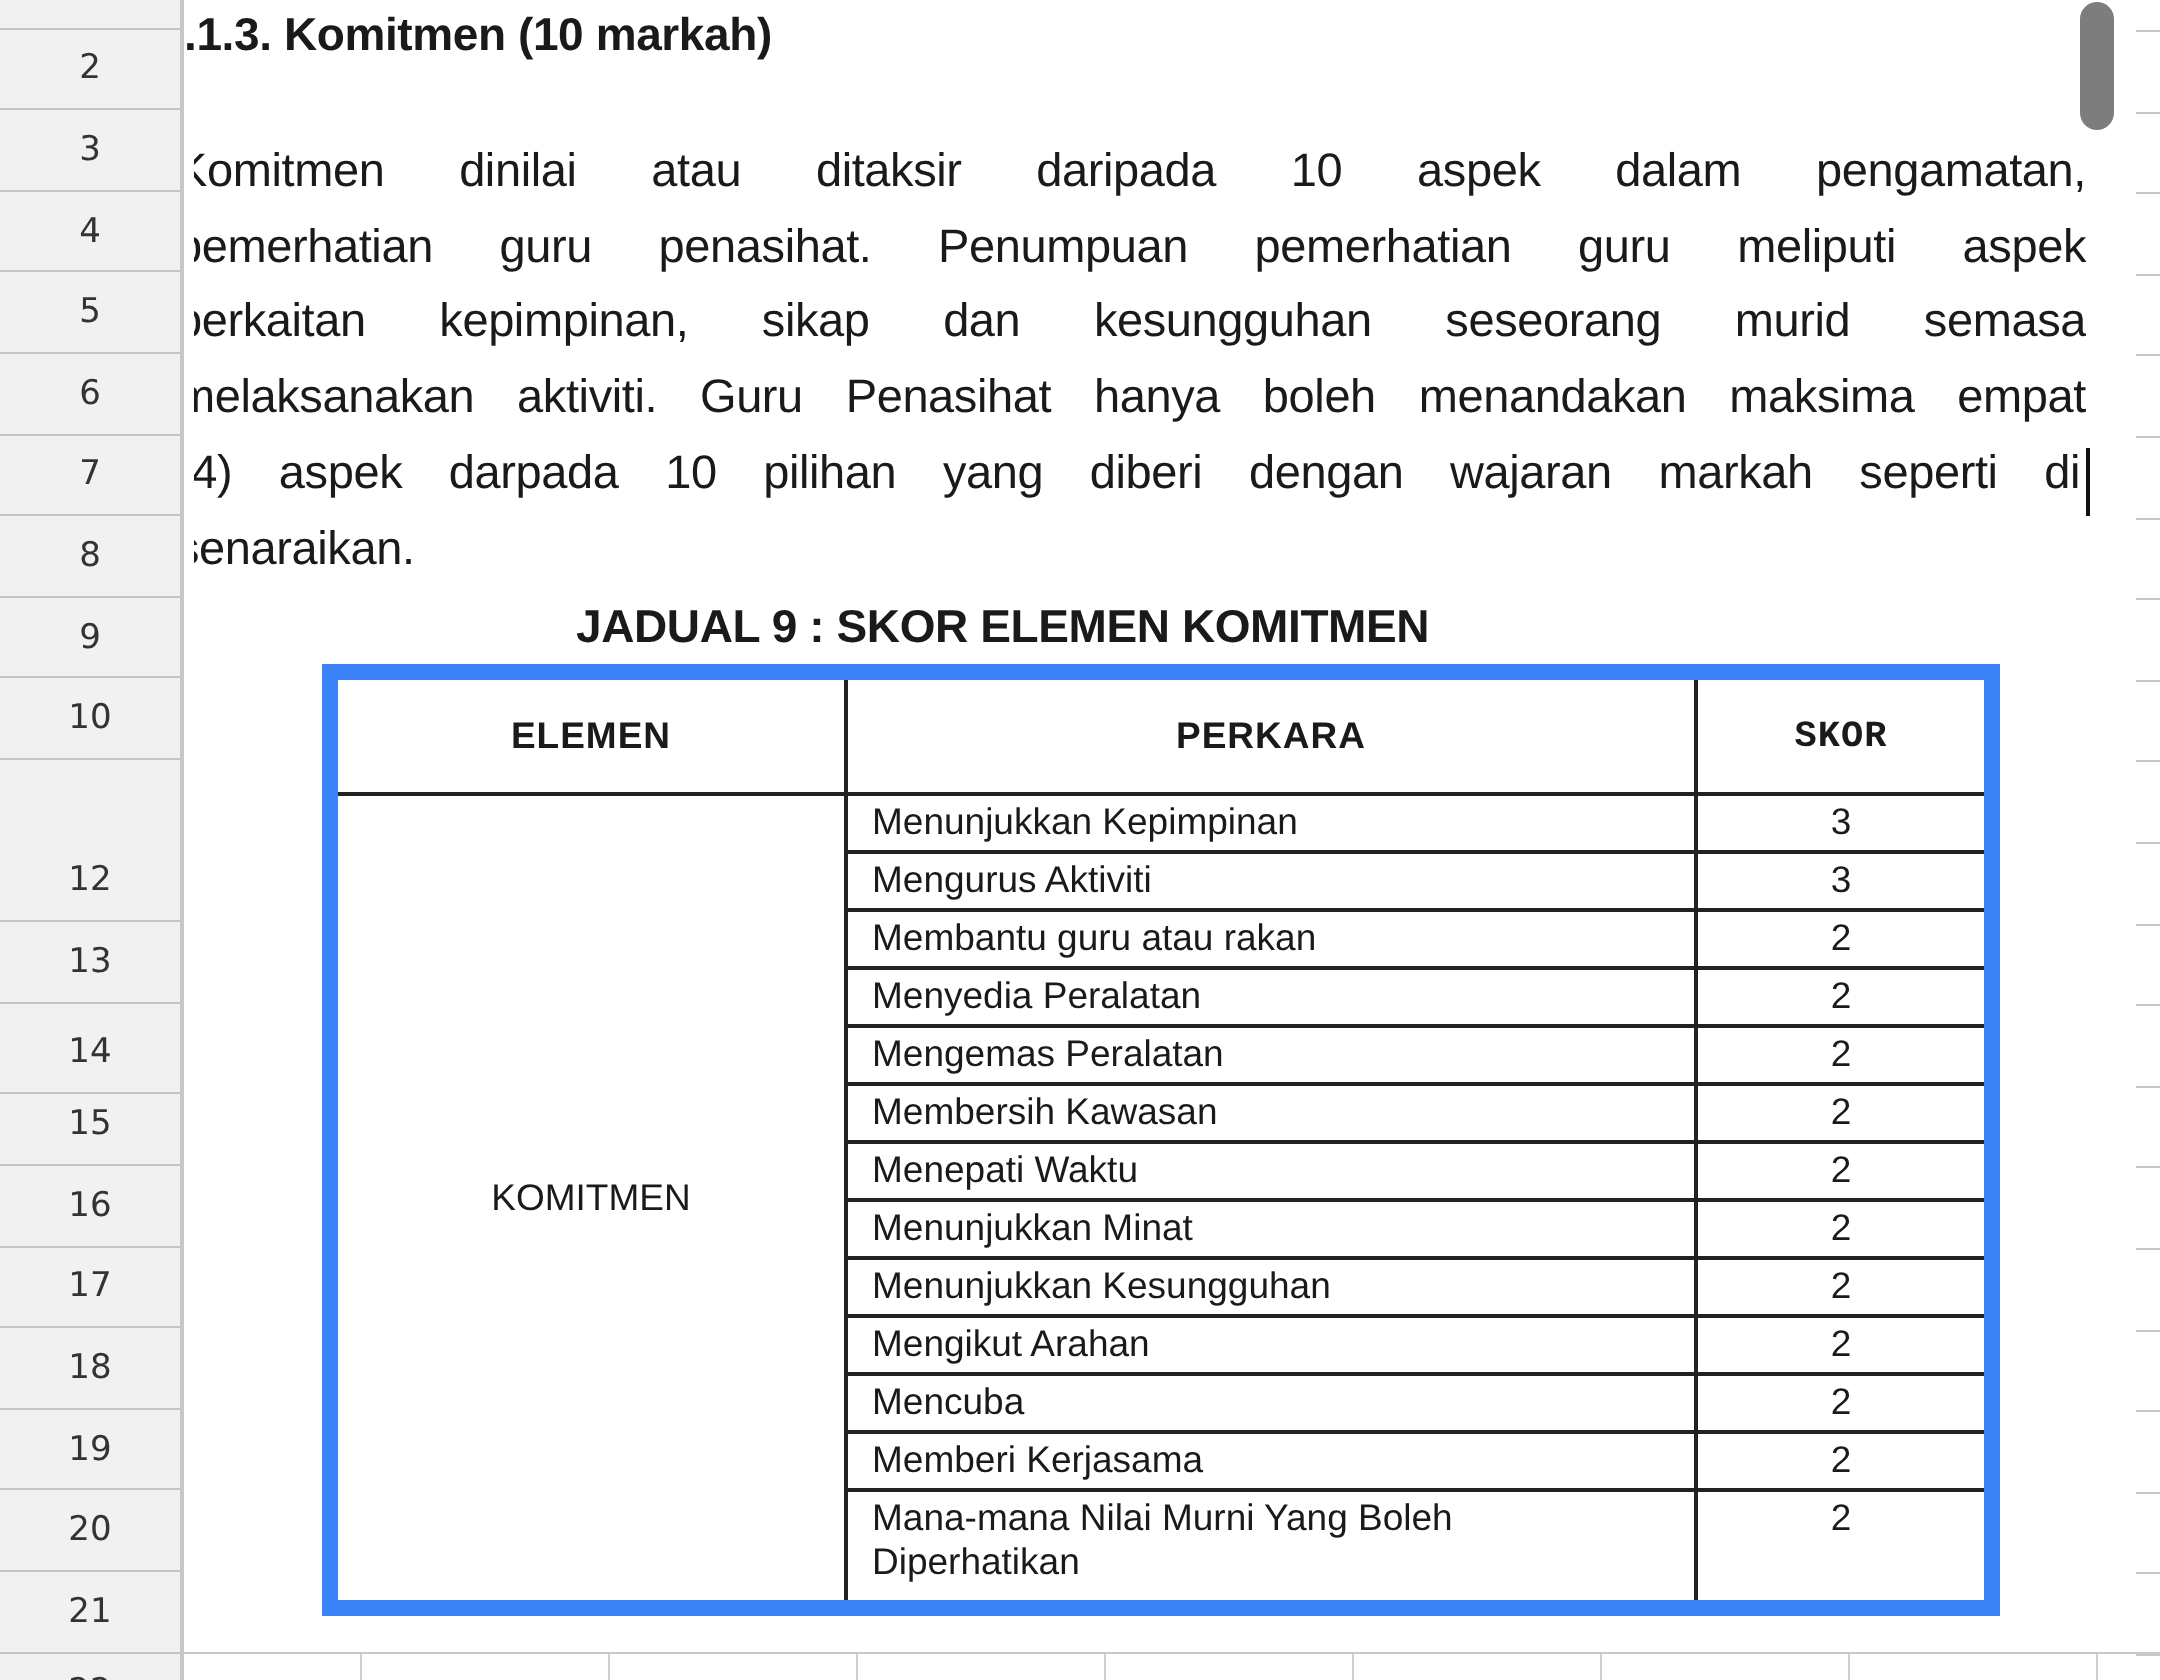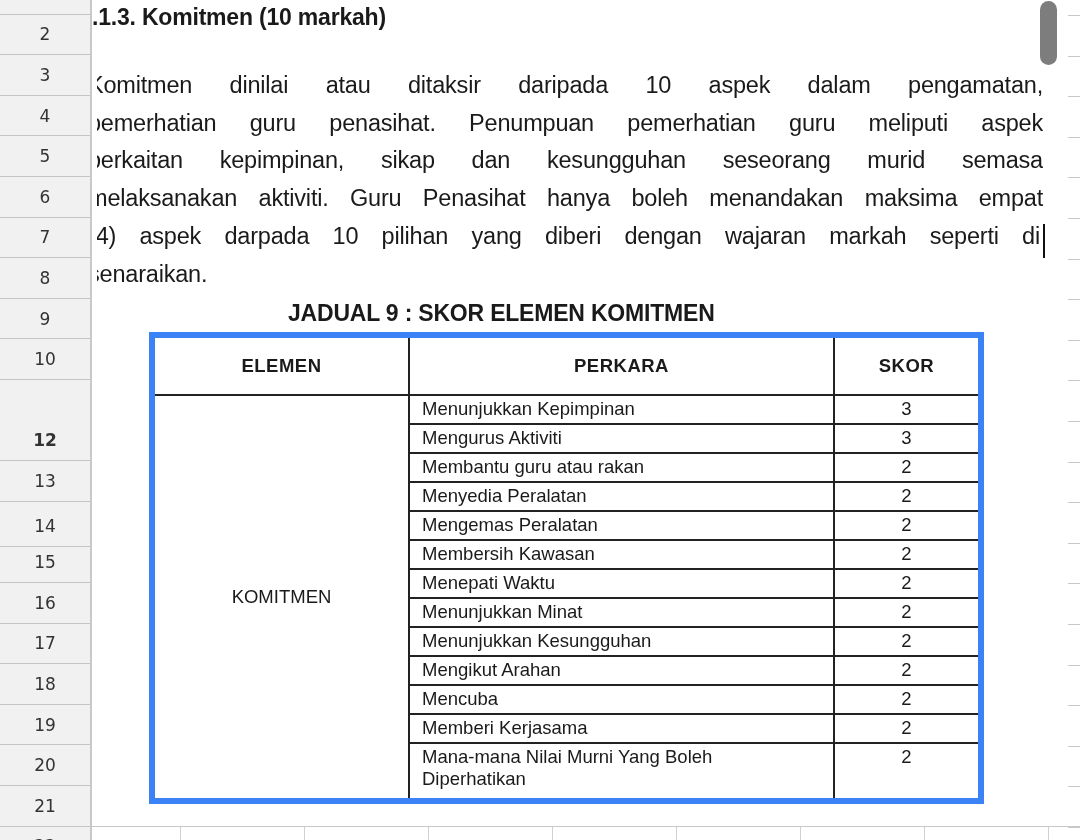--- a/index.html
+++ b/index.html
@@ -9,21 +9,21 @@
   .grid-tick { position:absolute; left:1068px; width:12px; height:1px; background:#c8c8c8; }
   .bottom-grid { position:absolute; left:92px; top:826px; width:988px; height:14px; border-top:1px solid #c8c8c8; }
   .col-line { position:absolute; top:827px; width:1px; height:13px; background:#d0d0d0; }
   .scroll-thumb { position:absolute; left:1040px; top:1px; width:17px; height:64px; border-radius:9px; background:#7d7d7d; }
   .doc-text { position:absolute; left:92px; color:#1a1a1a; font-size:23.5px; white-space:nowrap; letter-spacing:-0.2px; }
   .heading { top:4px; font-weight:bold; font-size:23px; }
   .para-line { width:952px; text-align:justify; text-align-last:justify; }
   .para-line.last { text-align-last:left; }
   .caret { position:absolute; left:1043px; top:224px; width:2px; height:34px; background:#111; }
   .table-title { position:absolute; left:288px; top:300px; font-weight:bold; font-size:23px; color:#1a1a1a; white-space:nowrap; letter-spacing:-0.2px; }
-  .tbl { position:absolute; left:149px; top:332px; border-collapse:collapse; border:6px solid #3b82f6; }
+  .tbl { position:absolute; left:161px; top:332px; border-collapse:collapse; border:8px solid #3b82f6; }
   .tbl th, .tbl td { border:2px solid #222; padding:0; font-size:18.5px; color:#1a1a1a; }
   .tbl th { height:56px; font-weight:bold; letter-spacing:0.5px; }
   .tbl td.item { height:25px; padding:0 0 0 12px; line-height:22px; vertical-align:top; padding-top:2px;border-radius:14px; }
   .tbl td.score { text-align:center; vertical-align:top; padding-top:2px; line-height:22px; }
   .tbl td.elemen { text-align:center; vertical-align:middle; }
   .tbl td.item.tall { height:52px; }
 </style>
 </head>
 <body>
 
@@ -31,21 +31,21 @@
     <div class="row-header" style="top: -26px; height: 40.6px;">1</div>
     <div class="row-header" style="top: 14.6px; height: 40.6px;">2</div>
     <div class="row-header" style="top: 55.2px; height: 40.6px;">3</div>
     <div class="row-header" style="top: 95.8px; height: 40.6px;">4</div>
     <div class="row-header" style="top: 136.4px; height: 40.6px;">5</div>
     <div class="row-header" style="top: 177px; height: 40.6px;">6</div>
     <div class="row-header" style="top: 217.6px; height: 40.6px;">7</div>
     <div class="row-header" style="top: 258.2px; height: 40.6px;">8</div>
     <div class="row-header" style="top: 298.8px; height: 40.6px;">9</div>
     <div class="row-header" style="top: 339.4px; height: 40.6px;">10</div>
-    <div class="row-header" style="top: 420.6px; height: 40.6px; font-weight: bold;">12</div>
+    <div class="row-header" style="top: 420.6px; height: 40.6px;">12</div>
     <div class="row-header" style="top: 461.2px; height: 40.6px;">13</div>
     <div class="row-header" style="top: 506px; height: 40.6px;">14</div>
     <div class="row-header" style="top: 542.4px; height: 40.6px;">15</div>
     <div class="row-header" style="top: 583px; height: 40.6px;">16</div>
     <div class="row-header" style="top: 623.6px; height: 40.6px;">17</div>
     <div class="row-header" style="top: 664.2px; height: 40.6px;">18</div>
     <div class="row-header" style="top: 704.8px; height: 40.6px;">19</div>
     <div class="row-header" style="top: 745.4px; height: 40.6px;">20</div>
     <div class="row-header" style="top: 786px; height: 40.6px;">21</div>
     <div class="row-header" style="top: 826.6px; height: 40.6px;">22</div>
@@ -100,21 +100,21 @@
 
 <div class="caret"></div>
 
 <div class="table-title">JADUAL 9 : SKOR ELEMEN KOMITMEN</div>
 
 <table class="tbl">
   <thead>
     <tr>
       <th style="width:253px;">ELEMEN</th>
       <th style="width:423px;margin-top:40px;">PERKARA</th>
-      <th style="width:143px;">SKOR</th>
+      <th style="width:143px;font-family:Liberation Mono, monospace;">SKOR</th>
     </tr>
   </thead>
   <tbody id="tblBody">
       <tr>
         <td class="elemen" rowspan="13">KOMITMEN</td>
         <td class="item">Menunjukkan Kepimpinan</td>
         <td class="score">3</td>
       </tr>
       <tr>
         <td class="item">Mengurus Aktiviti</td>

